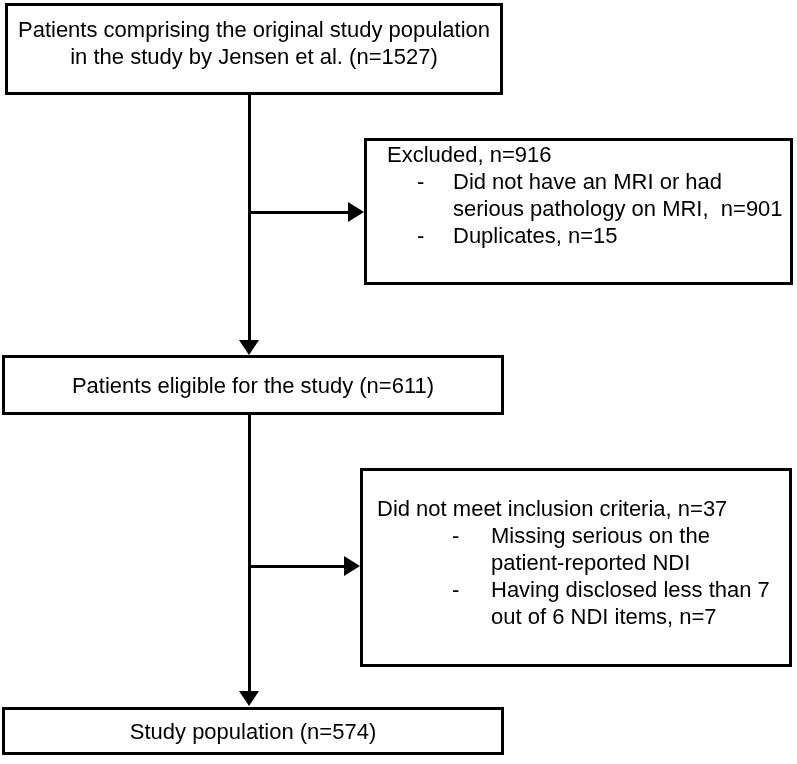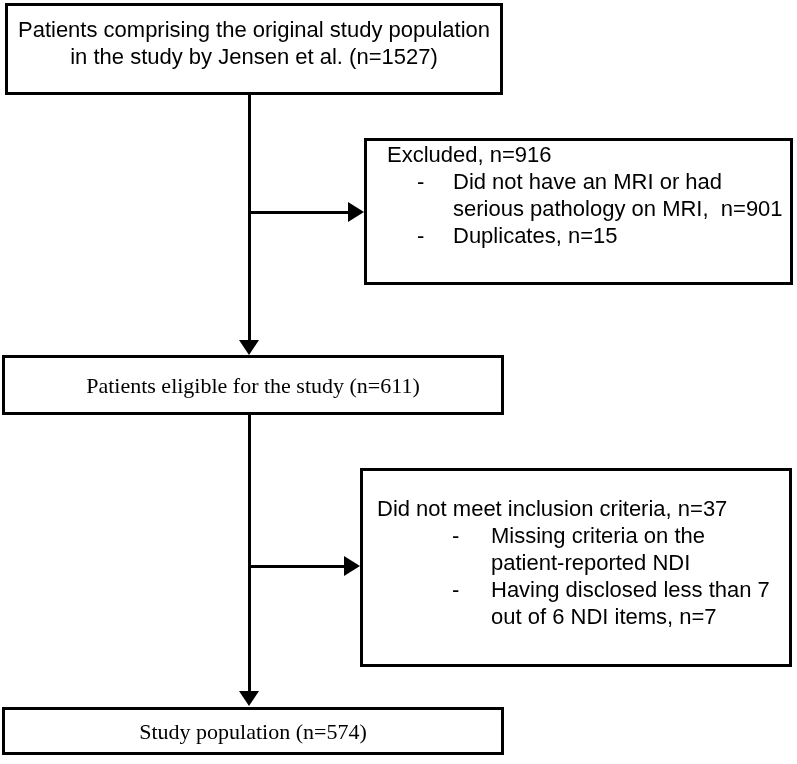--- a/index.html
+++ b/index.html
@@ -23,21 +23,20 @@
     box-sizing: border-box;
     border: 3px solid #000000;
     background: #ffffff;
   }
   .line { white-space: pre; }
   .center-text {
     display: flex;
     align-items: center;
     justify-content: center;
     text-align: center;
-    font-family: Liberation Serif, serif;
   }
   .top-text {
     text-align: center;
   }
   .bullet { display: flex; }
   .marker { flex: 0 0 auto; }
   .vline, .hline {
     position: absolute;
     background: #000000;
   }
@@ -122,21 +121,21 @@
   <div class="tri-down" id="head-down-2"></div>
 
   <div class="hline" id="hline-2"></div>
   <div class="tri-right" id="head-right-2"></div>
 
   <div class="box" id="box-criteria">
     <div class="line">Did not meet inclusion criteria, n=37</div>
     <div class="bullet">
       <span class="marker line">-</span>
       <div>
-        <div class="line">Missing criteria on the</div>
+        <div class="line">Missing serious on the</div>
         <div class="line">patient-reported NDI</div>
       </div>
     </div>
     <div class="bullet">
       <span class="marker line">-</span>
       <div>
         <div class="line">Having disclosed less than 7</div>
         <div class="line">out of 6 NDI items, n=7</div>
       </div>
     </div>

